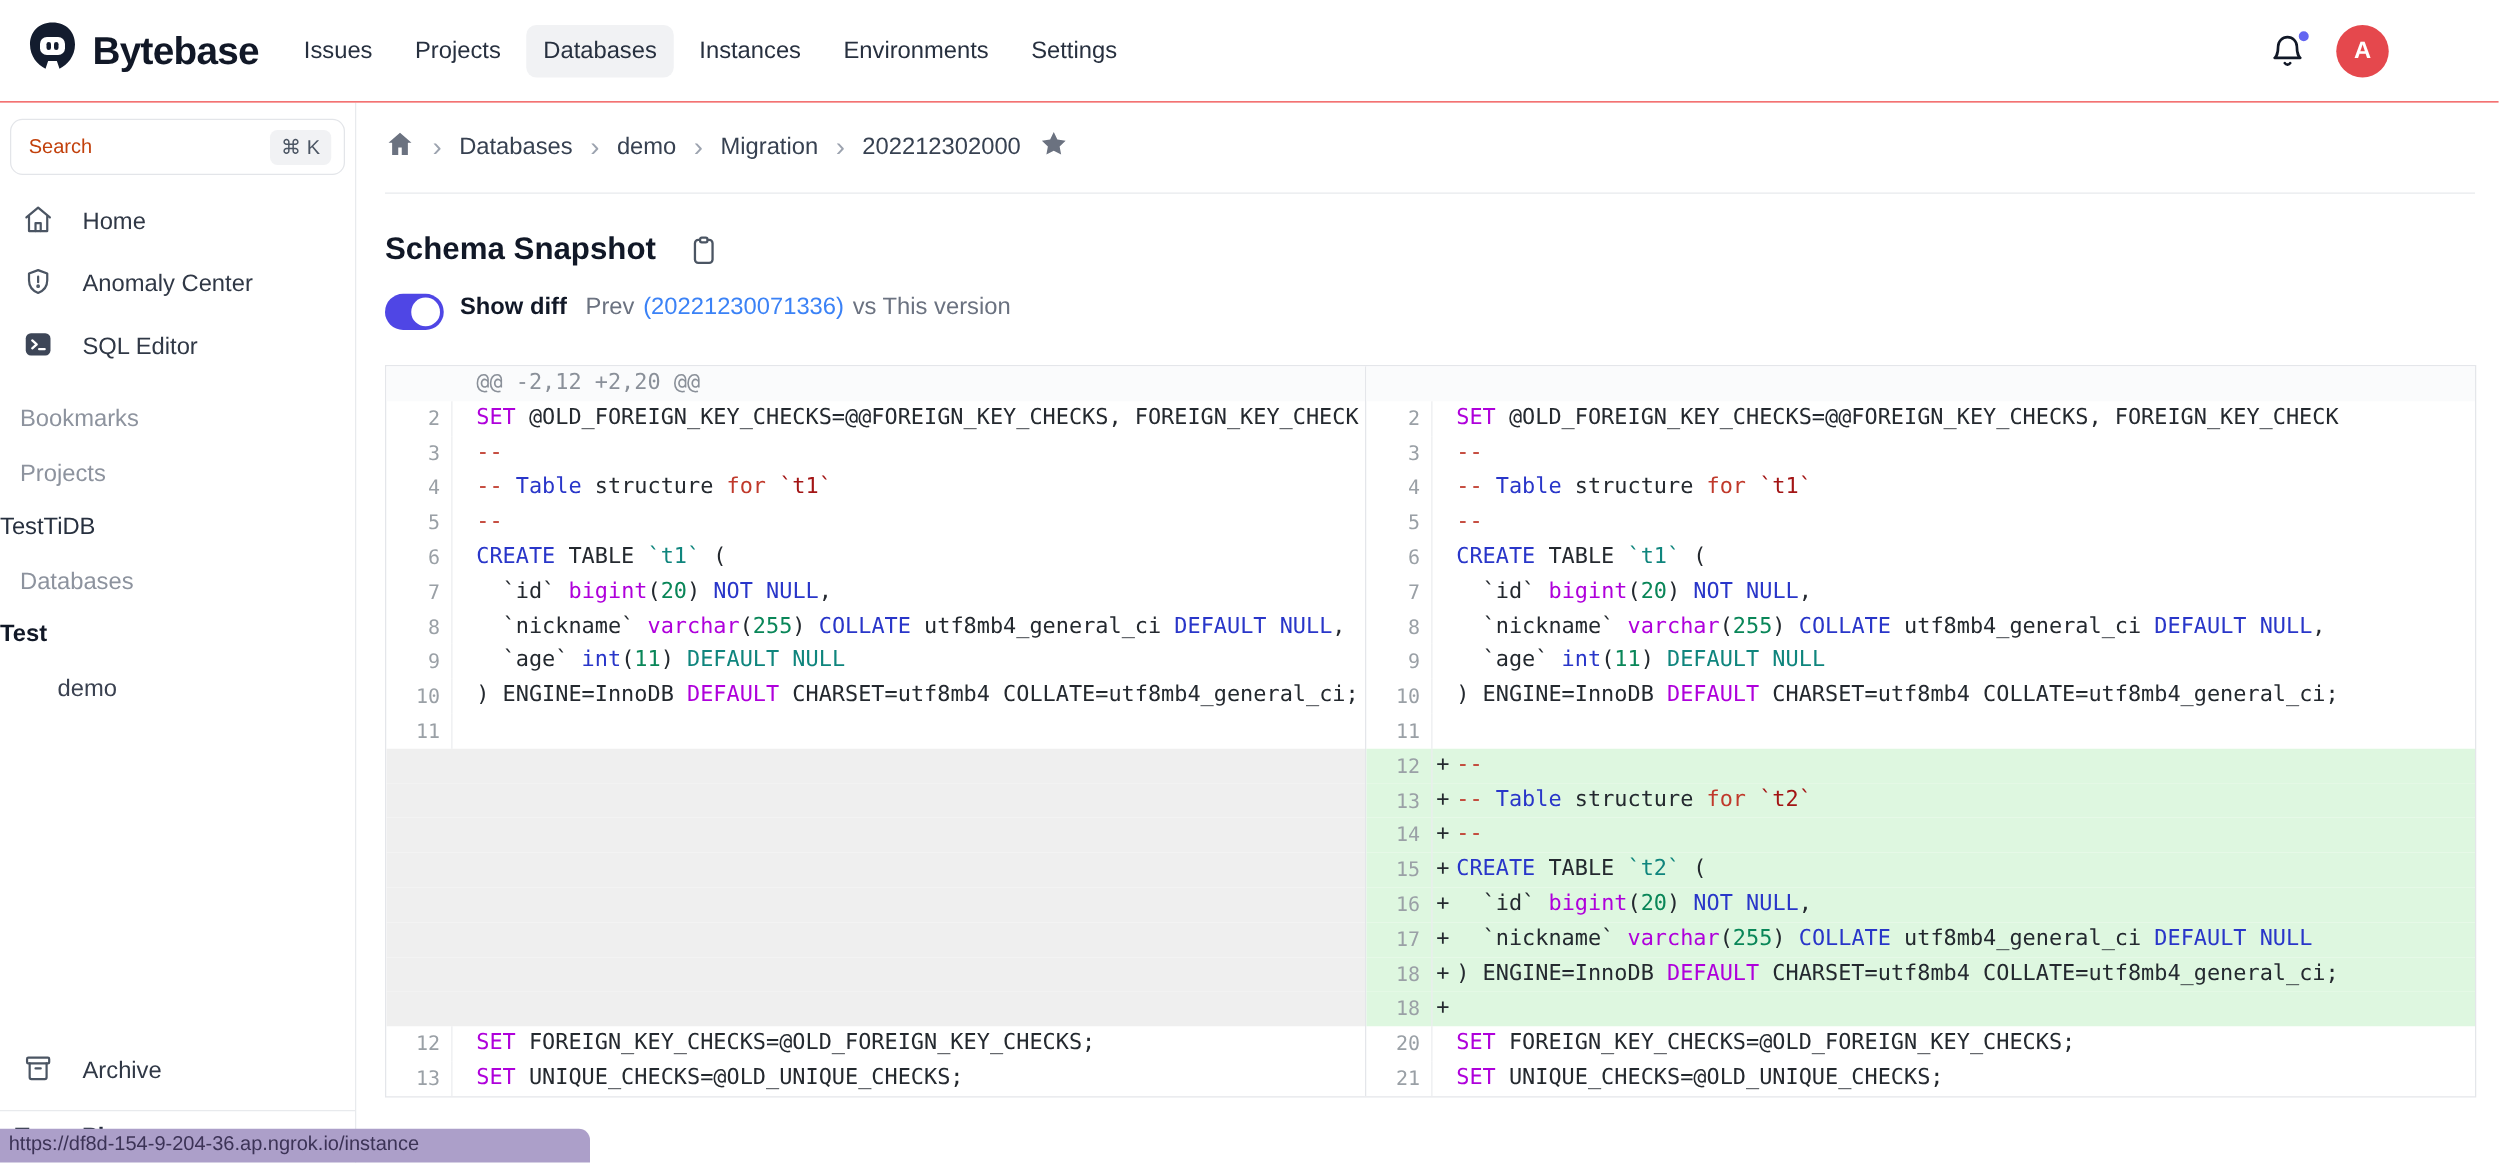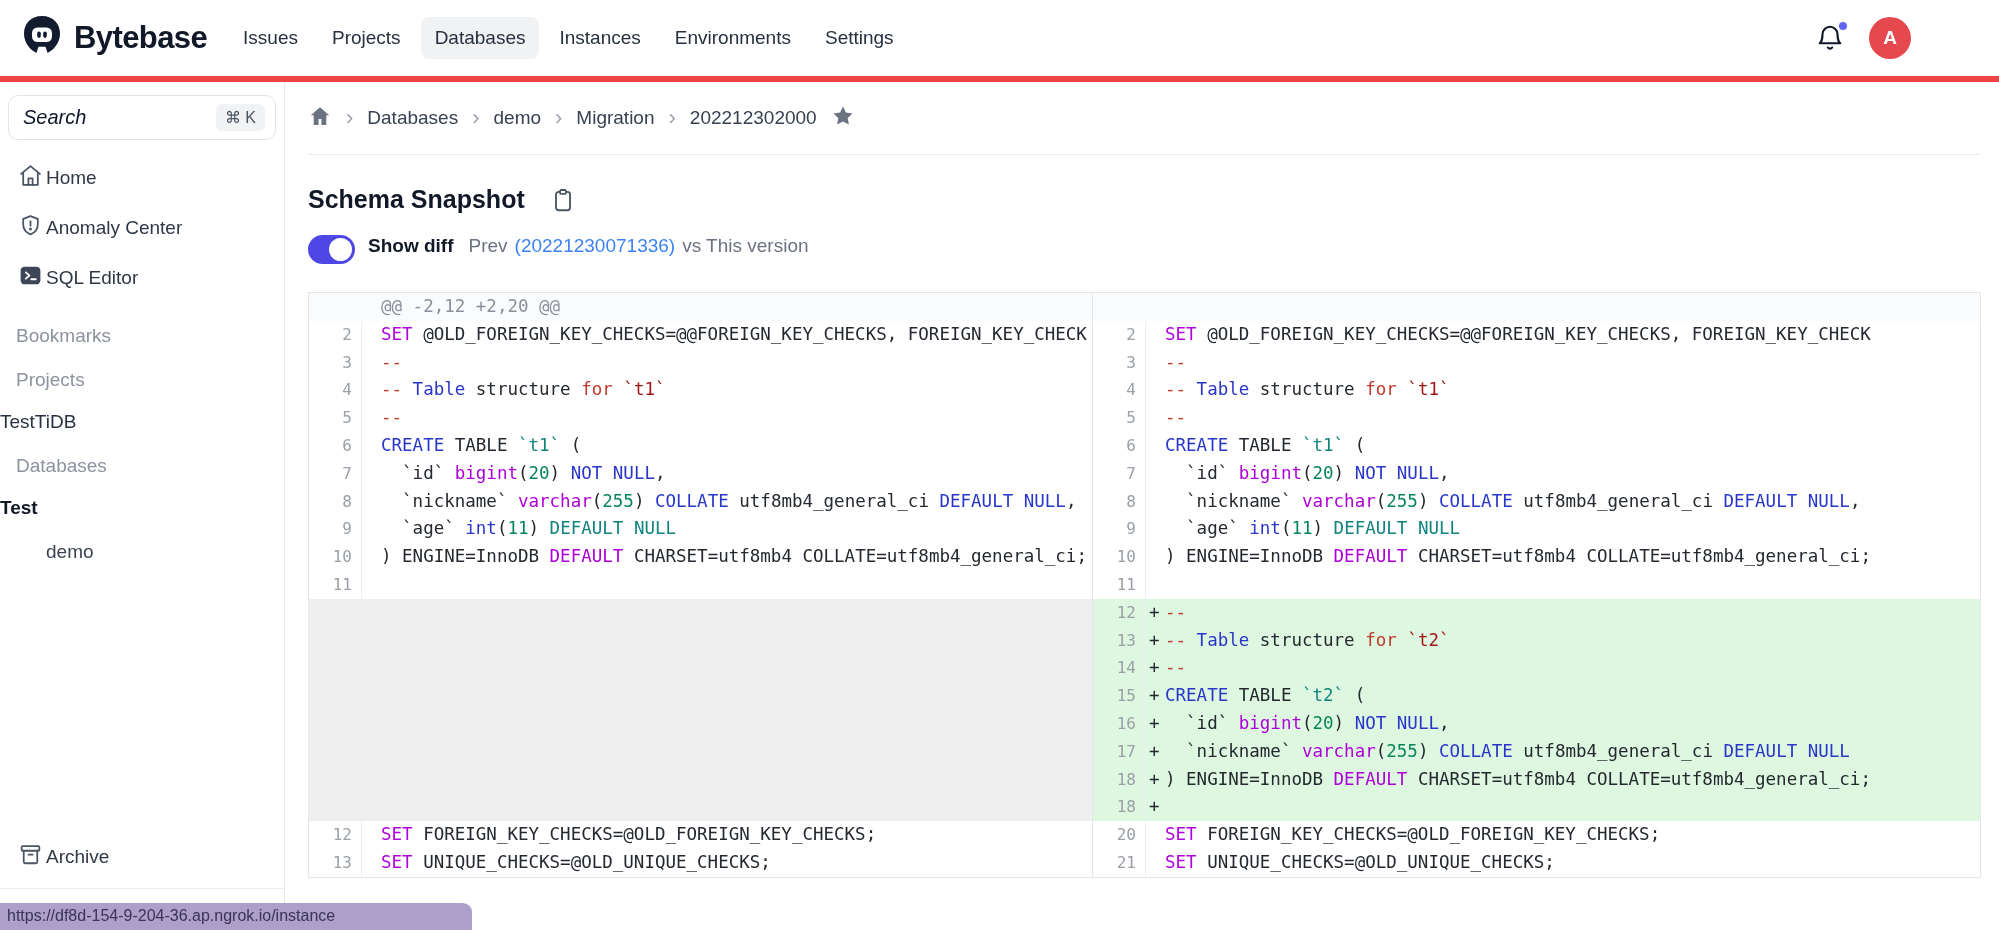--- a/index.html
+++ b/index.html
@@ -1,44 +1,44 @@
 <!DOCTYPE html>
 <html style="--tk-kw: #af00db; --tk-kw2: #2936c9; --tk-red: #c0392b; --tk-maroon: #a31515; --tk-teal: #0f857d; --tk-num: #098658; --tk-plain: #24292f; --tk-meta: #8a9099; --c-accent: #4f46e5; --c-link: #3b82f6; --c-avatar: #e5484d; --c-dot: #6366f1; --c-tooltip: #ac9fc9; --c-added: #def7e0; --c-gap: #efefef;"><head>
 <meta charset="utf-8">
 <style>
   * { margin:0; padding:0; box-sizing:border-box; }
   html,body { width:1999px; height:930px; overflow:hidden; background:#fff;
     font-family:"Liberation Sans", sans-serif; color:#1f2937; }
 
   
   .topnav { height:82px; display:flex; align-items:center; padding-left:20px;
-    border-bottom:6px solid #ef4444; background:#fff; position:relative; z-index:10; }
+    border-bottom:1px solid #ef4444; background:#fff; position:relative; z-index:10; }
   .brand { display:flex; align-items:center; gap:10px; cursor:pointer; }
   .brand-name { font-size:31px; font-weight:800; color:#111827; letter-spacing:-0.6px; }
   .nav-links { display:flex; align-items:center; margin-left:22px; gap:6px; }
   .nav-link { font-size:19px; font-weight:500; color:#27303f; padding:10px 14px;
     border-radius:8px; cursor:pointer; white-space:nowrap; }
   .nav-link.active { background:#f1f2f4; }
   .nav-right { margin-left:auto; display:flex; align-items:center; gap:24px; padding-right:88px; }
   .bell-wrap { position:relative; width:30px; height:30px; cursor:pointer; }
   .bell-dot { position:absolute; top:-3px; right:-4px; width:12px; height:12px;
     border-radius:50%; background:var(--c-dot,#6366f1); border:2px solid #fff; }
   .avatar { width:42px; height:42px; border-radius:50%; background:var(--c-avatar,#e5484d);
     color:#fff; font-size:19px; font-weight:700; display:flex; align-items:center;
     justify-content:center; cursor:pointer; }
 
   
   .sidebar { position:absolute; top:82px; left:0; bottom:0; width:285px;
     border-right:1px solid #e8eaed; background:#fff; }
   .search-box { margin:13px 8px 0 8px; height:45px; border:1px solid #e3e5e9;
     border-radius:10px; display:flex; align-items:center; padding:0 10px 0 14px;
     cursor:text; background:#fff; }
-  .search-placeholder { color:#0f172a; font-size:20px; flex:1;font-style:italic; }
+  .search-placeholder { color:#c2410c; font-size:16px; flex:1; }
   .kbd { background:#f1f2f4; border-radius:6px; padding:4px 9px; font-size:16px; color:#4b5563; }
-  .side-item { display:flex; align-items:center; gap:3px; height:50px;
+  .side-item { display:flex; align-items:center; gap:23px; height:50px;
     padding-left:18px; font-size:19px; color:#303846; cursor:pointer; }
   .side-group { margin-top:13px; }
   .side-section { padding-left:16px; color:#8d939e; font-size:19px; margin-top:22px; }
   .side-sub { font-size:19px; color:#27303f; margin-top:20px; cursor:pointer; }
   .side-sub.bold { font-weight:700; color:#111827; }
   .side-sub.deep { padding-left:46px; margin-top:22px; color:#3a4150; }
   .archive-item { position:absolute; bottom:48px; left:0; right:0; }
   .plan-bar { position:absolute; bottom:0; left:0; right:0; height:42px;
     border-top:1px solid #e8eaed; display:flex; align-items:center;
     justify-content:space-between; padding:0 18px 0 12px; background:#fff; }

